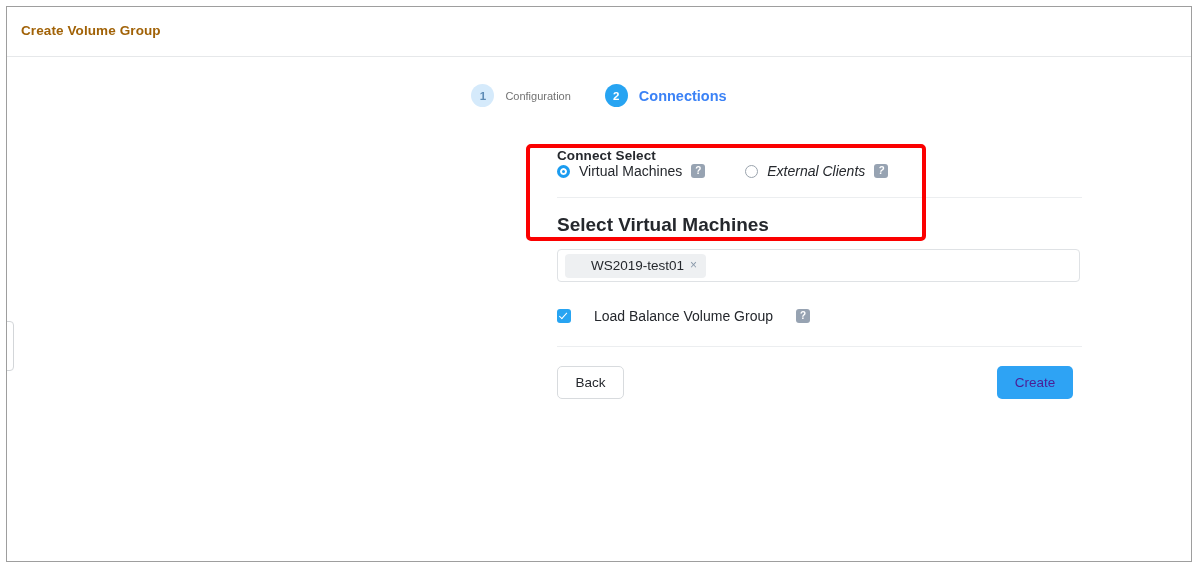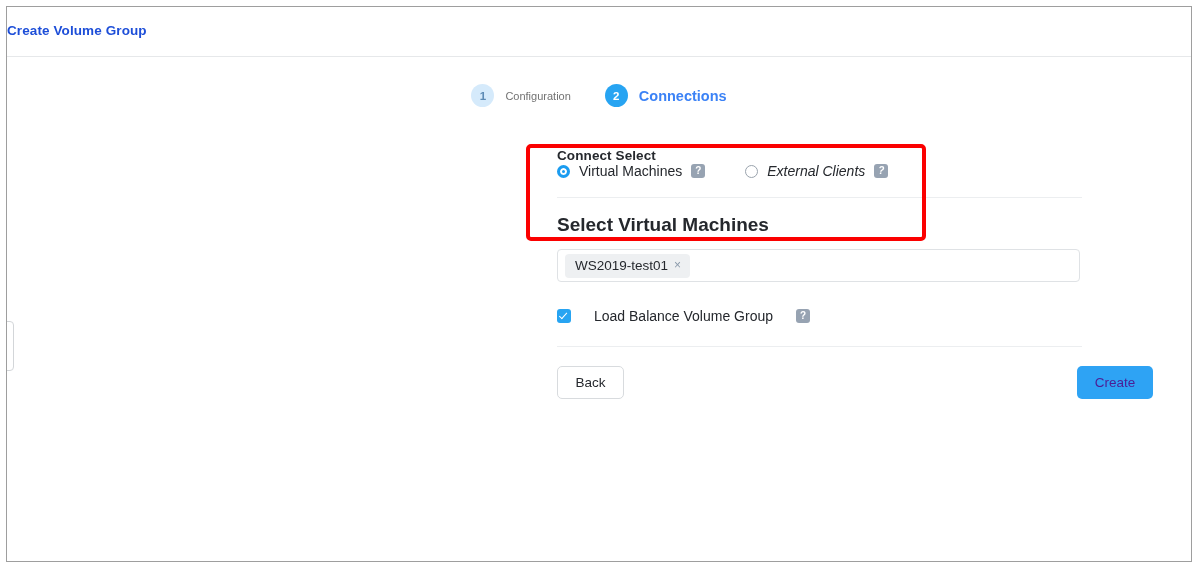--- a/index.html
+++ b/index.html
@@ -32,25 +32,25 @@
     position: absolute;
     left: 0;
     top: 0;
     width: 100%;
     height: 50px;
     border-bottom: 1px solid #e6e8ea;
     box-sizing: border-box;
   }
   .titlebar-text {
     position: absolute;
-    left: 0;
+    left: 14px;
     top: 16px;
     font-size: 13.5px;
     font-weight: 600;
-    color: #1d4ed8;
+    color: #a16207;
     letter-spacing: 0.1px;
   }
 
   
   .edge-handle {
     position: absolute;
     left: -7px;
     top: 314px;
     width: 14px;
     height: 50px;
@@ -197,21 +197,21 @@
     display: flex;
     align-items: center;
     padding-left: 7px;
   }
   .tag {
     display: inline-flex;
     align-items: center;
     gap: 6px;
     background: #eef0f2;
     border-radius: 4px;
-    padding: 4px 9px 5px 10px;
+    padding: 4px 9px 5px 26px;
     font-size: 13.5px;
     color: #25282d;
   }
   .tag-x {
     color: #8b9aab;
     font-size: 12px;
     line-height: 1;
     cursor: pointer;
   }
 
@@ -242,21 +242,21 @@
     transform: rotate(42deg);
   }
   .check-label {
     font-size: 14px;
     color: #25282d;
   }
 
   
   .buttons {
     margin-top: 19px;
-    width: 596px;
+    width: 516px;
     display: flex;
     align-items: flex-start;
     justify-content: space-between;
   }
   .btn-back {
     width: 67px;
     height: 33px;
     border: 1px solid #d8dbde;
     border-radius: 5px;
     background: #ffffff;

